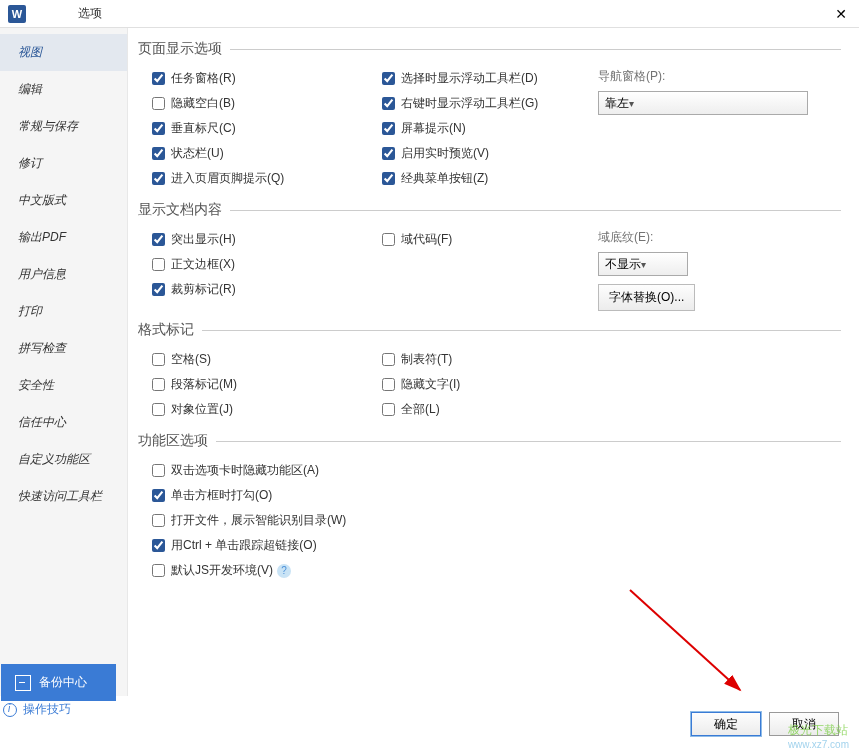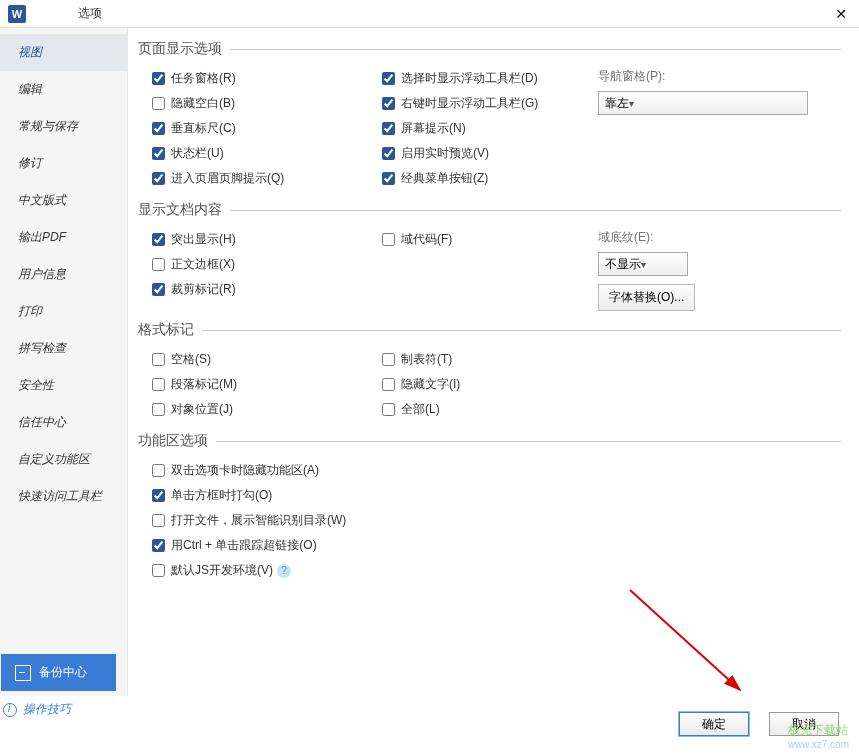--- a/index.html
+++ b/index.html
@@ -24,24 +24,24 @@
 .lbl { color: #737373; padding: 2px 0; }
 .sel { width: 210px; height: 24px; border: 1px solid #aaa; background: linear-gradient(#fff,#eee); padding: 0 6px; display: flex; align-items: center; justify-content: flex-start; margin-top: 4px; }
 .sel::after { content: "▾"; font-size: 10px; color: #555; }
 .sel.small { width: 90px; }
 .btn-inline { display: inline-block; padding: 4px 10px; border: 1px solid #bbb; background: linear-gradient(#fdfdfd,#ececec); cursor: pointer; margin-top: 8px; }
 .help-icon { display: inline-block; width: 14px; height: 14px; border-radius: 50%; background: #c9e3f5; color: #4a90d9; text-align: center; line-height: 14px; font-size: 10px; margin-left: 4px; }
 .bottom-left { position: absolute; left: 1px; bottom: 36px; }
 .backup-btn { background: #3a7bd5; color: #fff; padding: 10px 14px; display: flex; align-items: center; width: 115px; cursor: pointer; }
 .backup-icon { width: 16px; height: 16px; border: 1.5px solid #fff; display: inline-block; margin-right: 8px; position: relative; }
 .backup-icon::after { content: ""; position: absolute; left: 3px; top: 6px; width: 6px; height: 1.5px; background: #fff; }
-.tips-link { display: flex; align-items: center; color: #3a7bd5; margin-top: 10px; cursor: pointer; padding-left: 2px; font-style: italic; }
+.tips-link { display: flex; align-items: center; color: #3a7bd5; margin-top: 0; cursor: pointer; padding-left: 2px; }
 .tips-icon { width: 14px; height: 14px; border: 1.5px solid #3a7bd5; border-radius: 50%; margin-right: 6px; position: relative; }
 .tips-icon::after { content: "i"; position: absolute; left: 4px; top: -1px; font-style: italic; font-size: 10px; color: #3a7bd5; }
-.footer-btns { position: absolute; right: 20px; bottom: 18px; display: flex; gap: 20px; }
+.footer-btns { position: absolute; right: 20px; bottom: 18px; display: flex; gap: 8px; }
 .dlg-btn { width: 70px; height: 24px; border: 1px solid #999; background: linear-gradient(#fdfdfd,#ececec); cursor: pointer; display: flex; align-items: center; justify-content: center; }
 .dlg-btn.primary { border-color: #3a7bd5; box-shadow: 0 0 0 1px #8fbce8; }
 .watermark { position: absolute; right: 10px; bottom: 4px; font-size: 13px; color: #7fd04a; opacity: 0.8; pointer-events: none; }
 .watermark .wm2 { color: #8cc8e8; font-size: 10px; display: block; }
 .arrow { position: absolute; pointer-events: none; }
 </style>
 </head>
 <body>
 
 <div class="titlebar">

